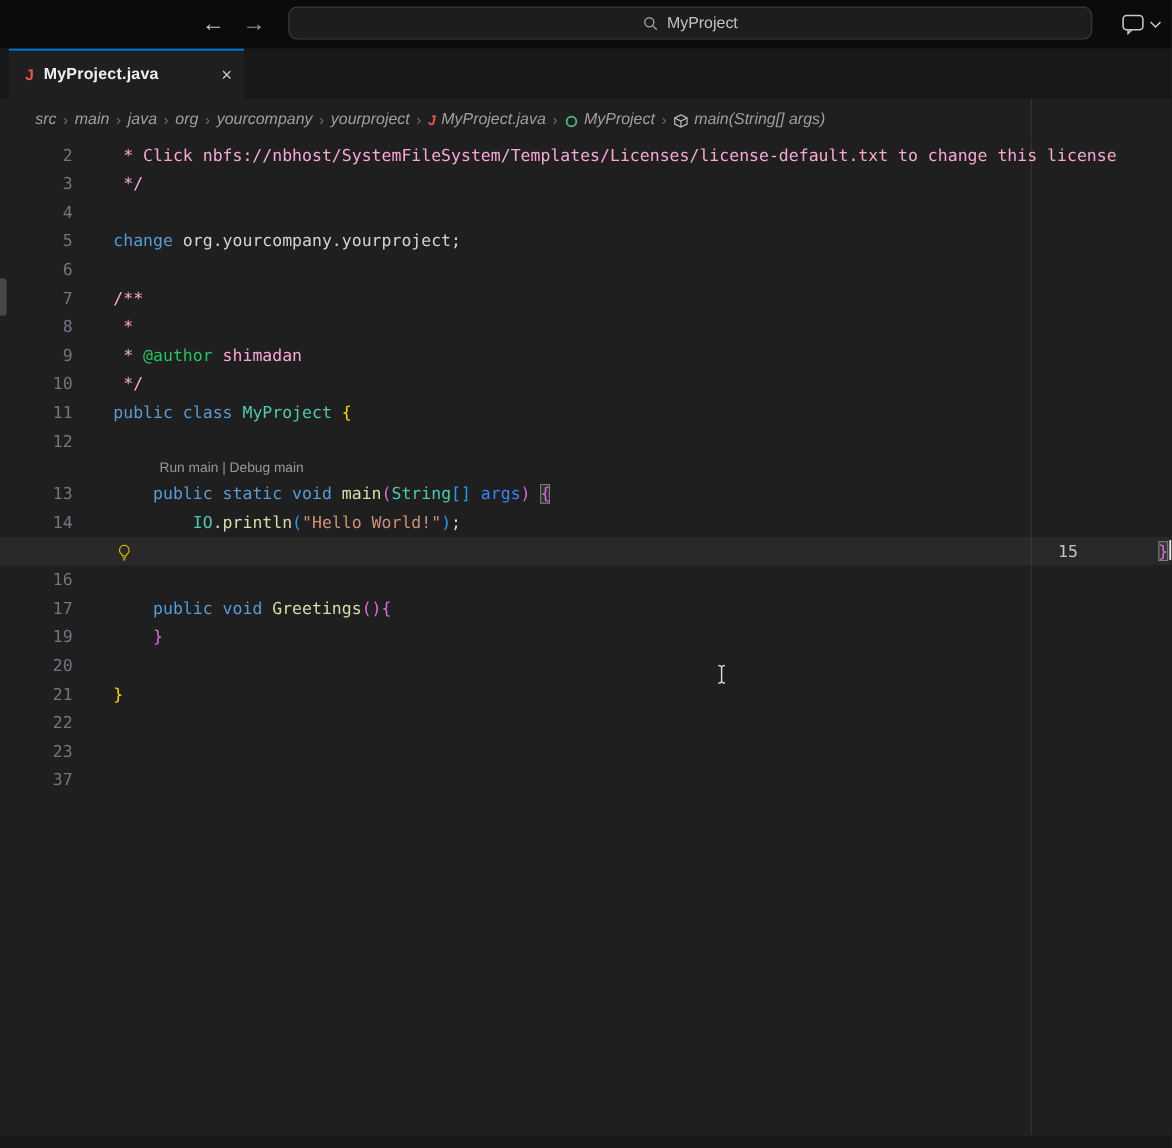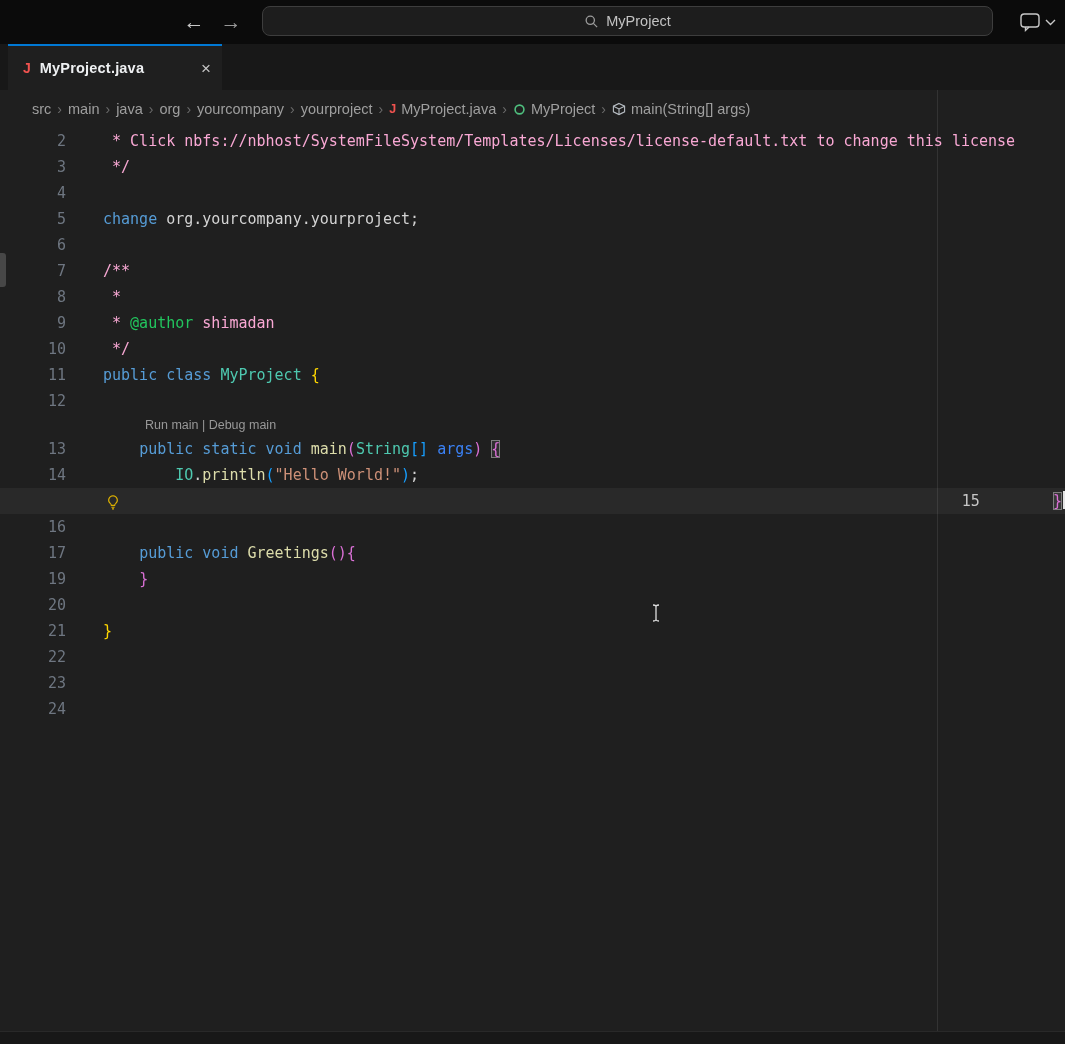--- a/index.html
+++ b/index.html
@@ -39,21 +39,21 @@
   .java-glyph { color:#f0524f; font-weight:700; font-size:14px; }
   .tab-label { color:#eef0f2; font-size:14.5px; font-weight:600; letter-spacing:.2px; }
   .tab-close { margin-left:auto; color:#c5c5c5; font-size:17px; line-height:1; }
 
   
   .breadcrumbs {
     position:relative; height:38px; background:#1f1f1f;
     display:flex; align-items:center; padding-left:32px;
     font-size:14.5px; color:#9f9f9f; white-space:nowrap;
   }
-  .crumb { position:relative; z-index:1; display:inline-flex; align-items:center; gap:5px; }
+  .crumb { position:relative; z-index:1; display:inline-flex; align-items:flex-end; gap:5px;font-style:italic; }
   .crumb-sep { position:relative; z-index:1; color:#6b6b6b; padding:0 6px; font-size:14px; }
   .bc-java { color:#f0524f; font-weight:700; font-size:12.5px; }
   .bc-ruler { position:absolute; left:937px; top:0; bottom:0; width:1px; background:#333333; z-index:0; }
 
   
   .editor {
     position:relative; height:903px; background:#1f1f1f;
     font-family:"DejaVu Sans Mono", monospace; font-size:15px; color:#d4d4d4;
   }
   .ruler { position:absolute; left:937px; top:0; height:100%; width:1px; background:#333333; z-index:0; }
@@ -264,21 +264,21 @@
       </div>
       <div class="code-row">
         <span class="gutter">22</span>
         <span class="code"></span>
       </div>
       <div class="code-row">
         <span class="gutter">23</span>
         <span class="code"></span>
       </div>
       <div class="code-row">
-        <span class="gutter">24</span>
+        <span class="gutter">37</span>
         <span class="code"></span>
       </div>
     </div>
   <div class="mouse-cursor">
     <svg width="14" height="20" viewBox="0 0 14 20">
         <path d="M4 2 c1.5 0 2.5 .5 3 1.2 C7.5 2.5 8.5 2 10 2 M7 3 v14 M4 18 c1.5 0 2.5 -.5 3 -1.2 c.5 .7 1.5 1.2 3 1.2" fill="none" stroke="#dedede" stroke-width="1.3"></path>
       </svg>
   </div>
 </div>
 

